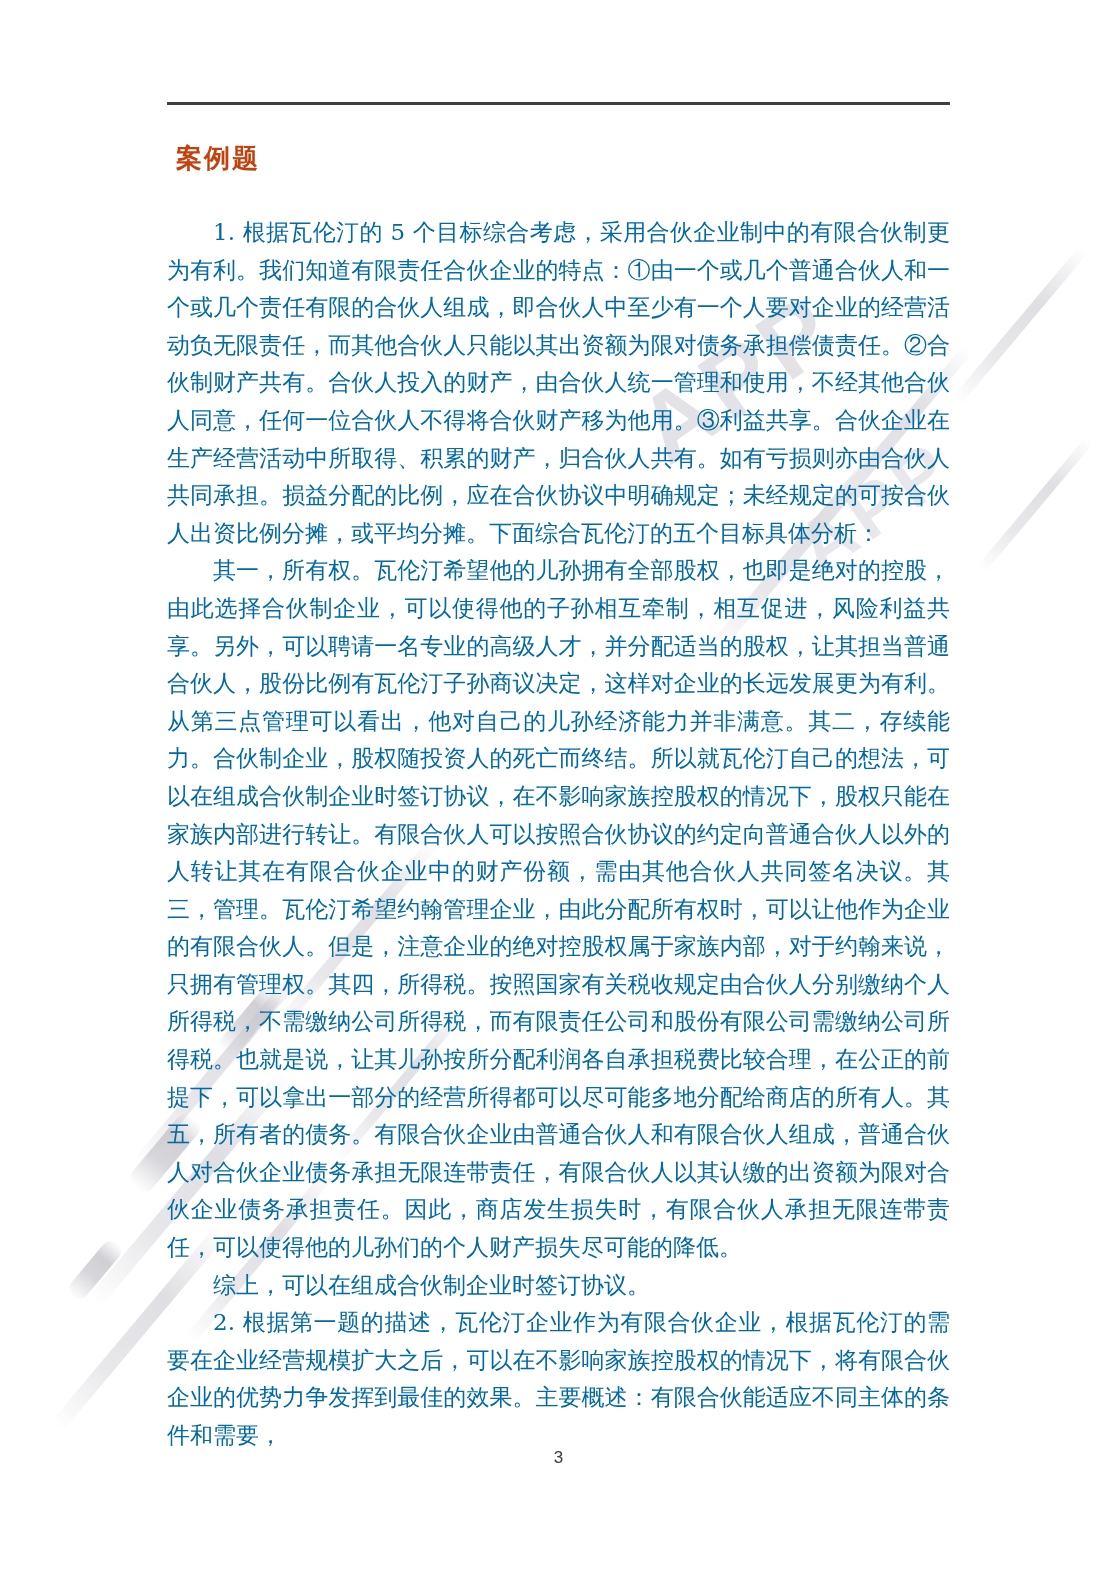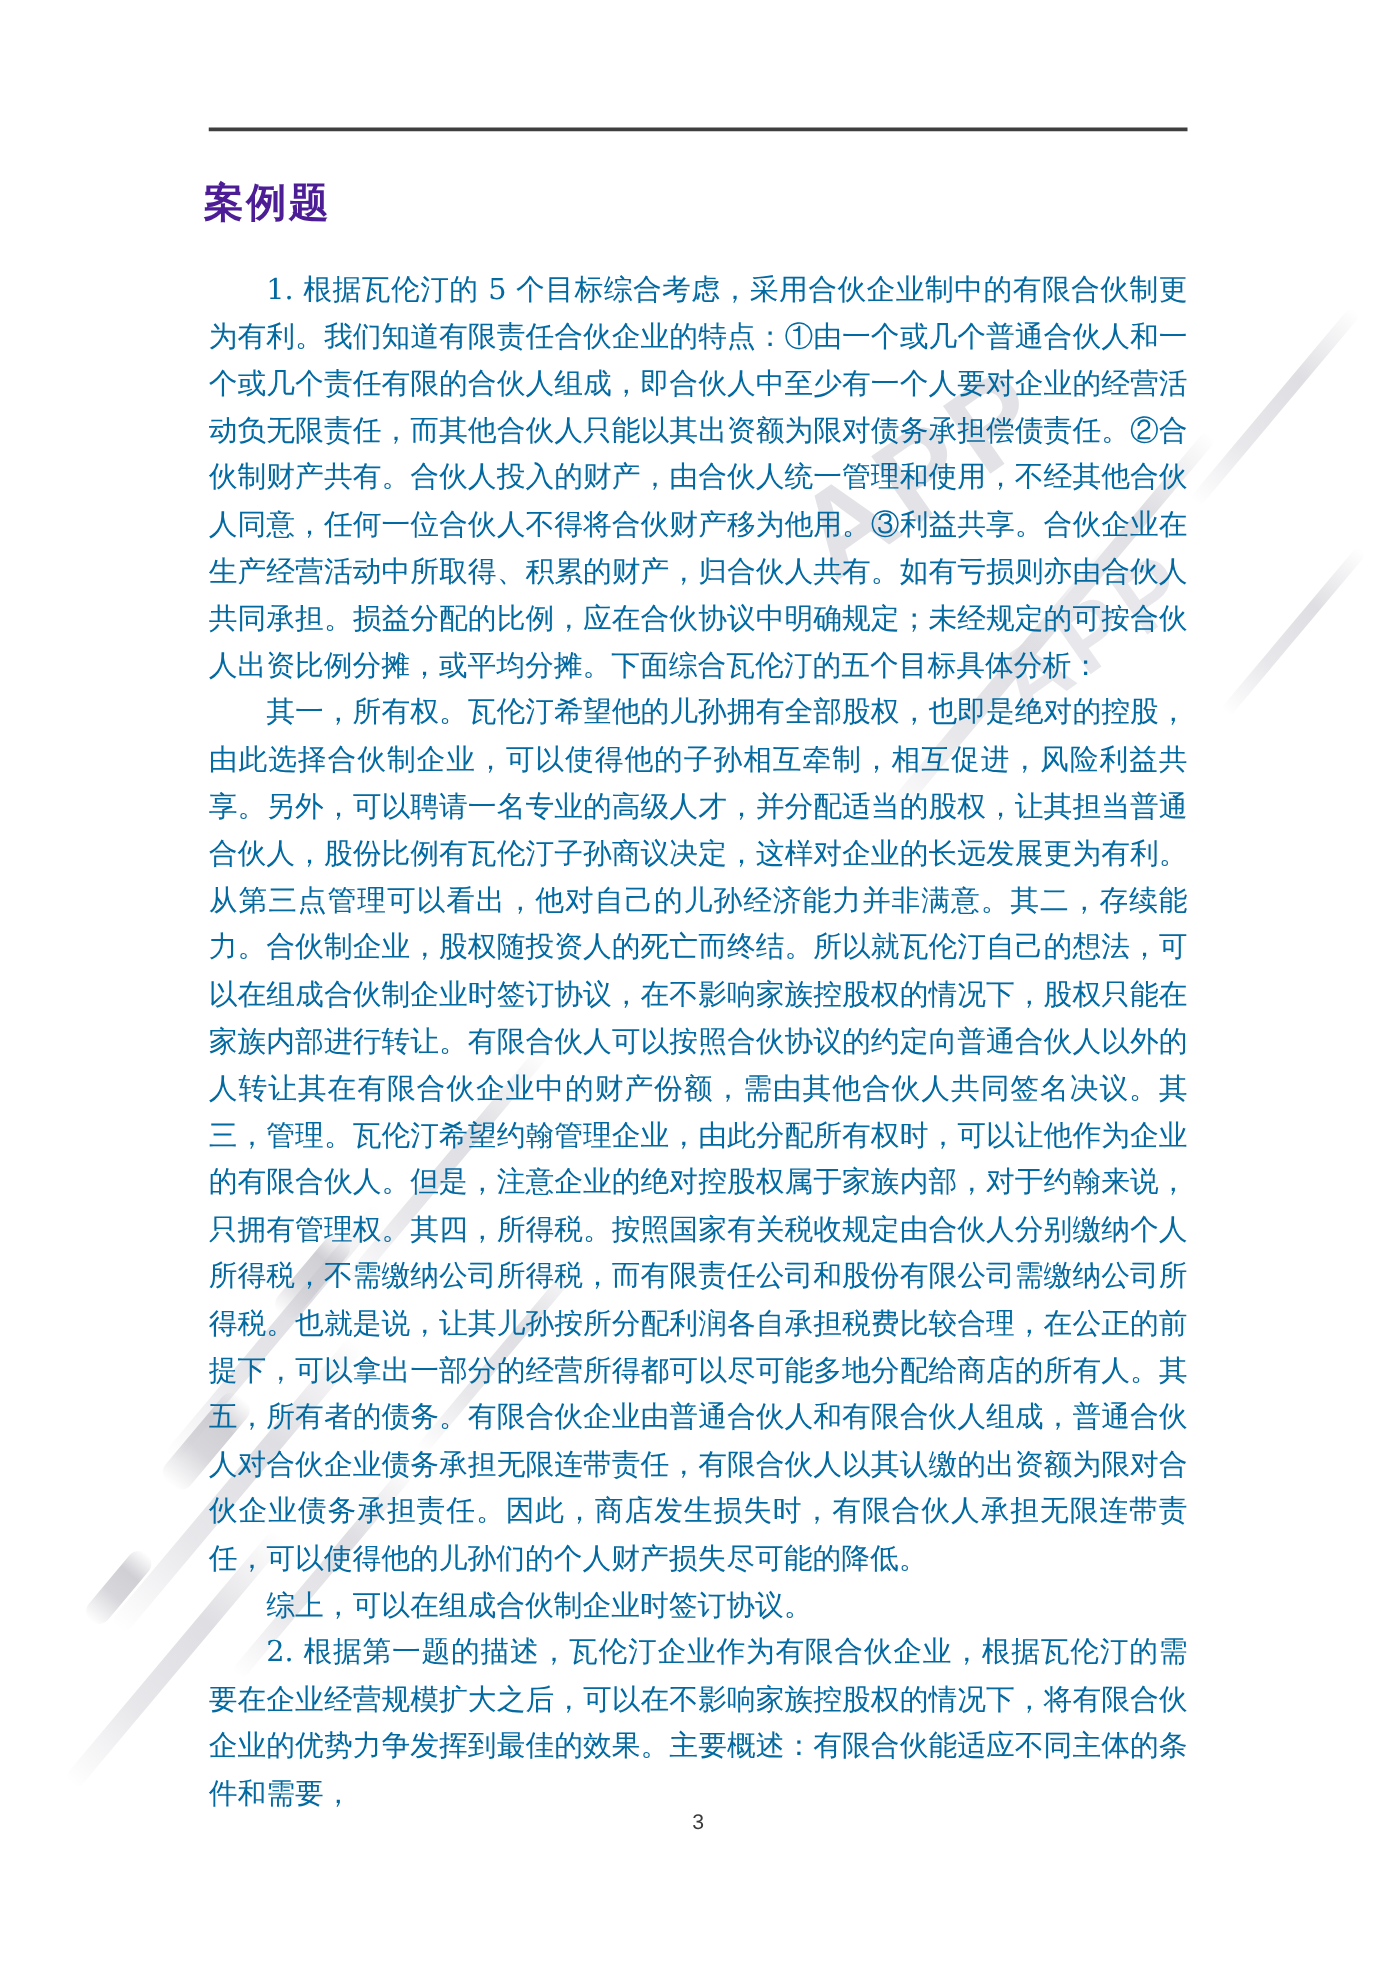--- a/index.html
+++ b/index.html
@@ -14,27 +14,27 @@
   .top-rule {
     position: absolute;
     left: 167px;
     top: 102px;
     width: 783px;
     height: 3px;
     background: #3f3f3f;
   }
   .heading {
     position: absolute;
-    left: 163px;
+    left: 176px;
     top: 141px;
     margin: 0;
     font-family: "Liberation Sans", "DejaVu Sans", sans-serif;
     font-weight: bold;
-    font-size: 32px;
-    color: #4c1d95;
+    font-size: 26px;
+    color: #c2410c;
     letter-spacing: 2px;
     z-index: 2;
   }
   .body-text {
     position: absolute;
     left: 167px;
     top: 214px;
     width: 783px;
     color: #0369a1;
     font-size: 23px;

